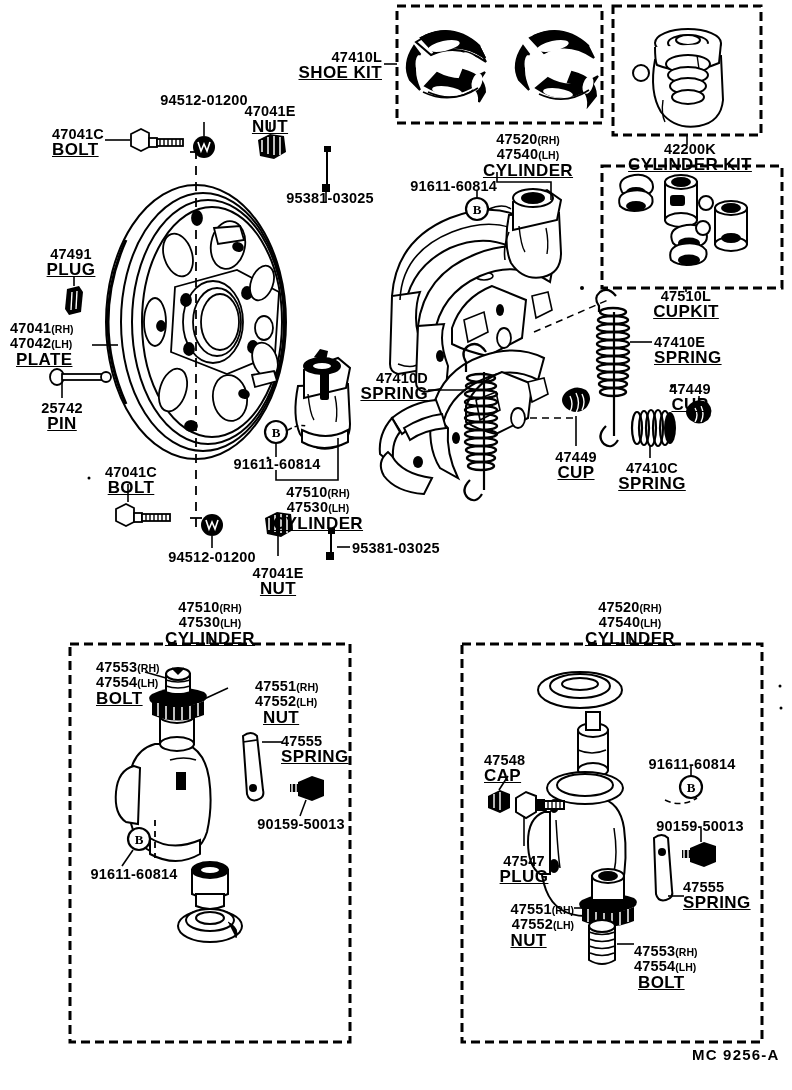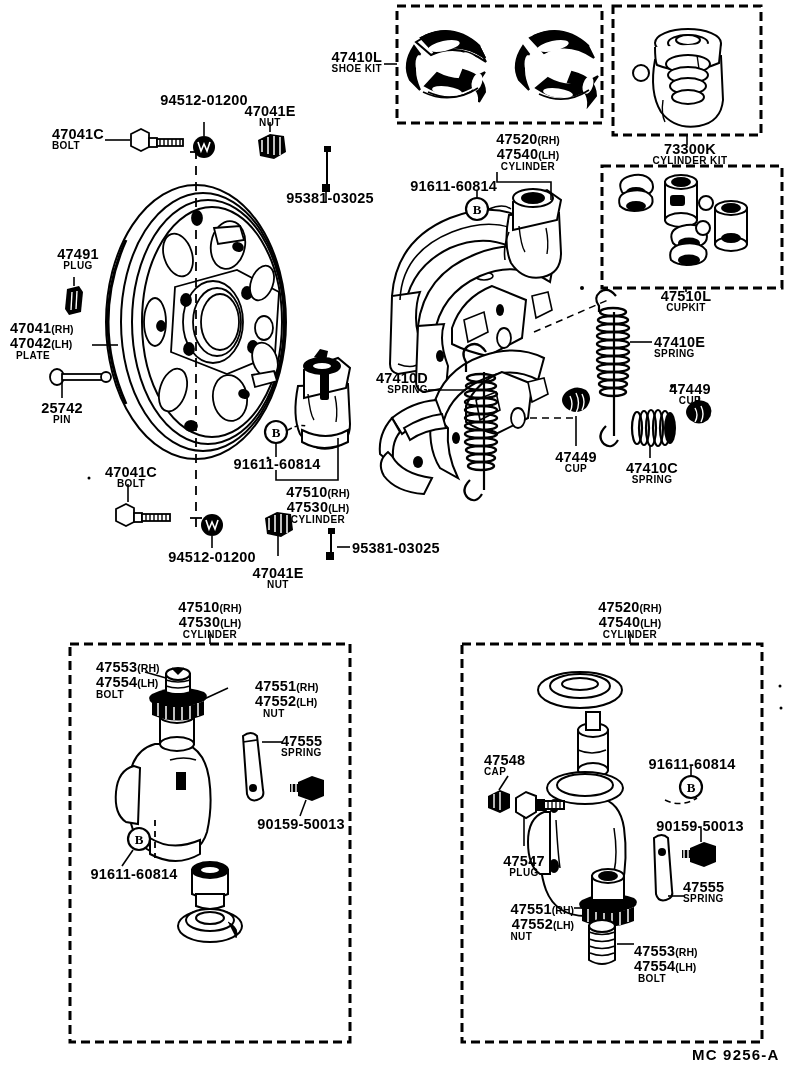--- a/index.html
+++ b/index.html
@@ -9,21 +9,21 @@
     color:#000;
     -webkit-font-smoothing:none;
   }
   .stage{position:absolute;left:0;top:0;width:792px;height:1090px;}
   svg.art{position:absolute;left:0;top:0;width:792px;height:1090px;pointer-events:none;}
 
   
   .lbl{position:absolute;white-space:nowrap;line-height:1.0;}
   .lbl .pn{font-size:14.5px;font-weight:700;letter-spacing:.2px;}
   .lbl .sfx{font-size:10.5px;font-weight:700;letter-spacing:0;}
-  .lbl .nm{font-size:10px;font-weight:700;letter-spacing:.4px;}
+  .lbl .nm{font-size:17px;font-weight:700;letter-spacing:.4px;text-decoration:underline;}
   .lbl .ln2{display:block;margin-top:-1px;}
   .lbl .ln3{display:block;margin-top:0px;}
   .lbl.c{text-align:center;transform:translateX(-50%);}
   .lbl.r{text-align:right;transform:translateX(-100%);}
   .mc{position:absolute;font-size:15px;font-weight:700;letter-spacing:1.2px;margin-left:12px;}
 </style>
 </head>
 <body>
 
 <div class="stage">
@@ -621,21 +621,21 @@
   <circle cx="672" cy="386" r="2" fill="#000"></circle>
   <circle cx="582" cy="288" r="2" fill="#000"></circle>
 </svg>
 
 <div class="lbl r" style="left:382px;top:49px;">
   <span class="pn">47410L</span>
   <span class="nm ln2">SHOE KIT</span>
 </div>
 
 <div class="lbl c" style="left:690px;top:141px;">
-  <span class="pn">73300K</span>
+  <span class="pn">42200K</span>
   <span class="nm ln2">CYLINDER KIT</span>
 </div>
 
 <div class="lbl c" style="left:686px;top:288px;">
   <span class="pn">47510L</span>
   <span class="nm ln2">CUPKIT</span>
 </div>
 
 <div class="lbl r" style="left:104px;top:126px;">
   <span class="pn">47041C</span>
@@ -648,21 +648,21 @@
 
 <div class="lbl c" style="left:270px;top:103px;">
   <span class="pn">47041E</span>
   <span class="nm ln2">NUT</span>
 </div>
 
 <div class="lbl c" style="left:330px;top:190px;">
   <span class="pn">95381-03025</span>
 </div>
 
-<div class="lbl c" style="left:78px;top:246px;">
+<div class="lbl c" style="left:71px;top:246px;">
   <span class="pn">47491</span>
   <span class="nm ln2">PLUG</span>
 </div>
 
 <div class="lbl" style="left:10px;top:320px;">
   <span><span class="pn">47041</span><span class="sfx">(RH)</span></span>
   <span class="ln2"><span class="pn">47042</span><span class="sfx">(LH)</span></span>
   <span class="nm ln3" style="padding-left:6px;">PLATE</span>
 </div>
 

